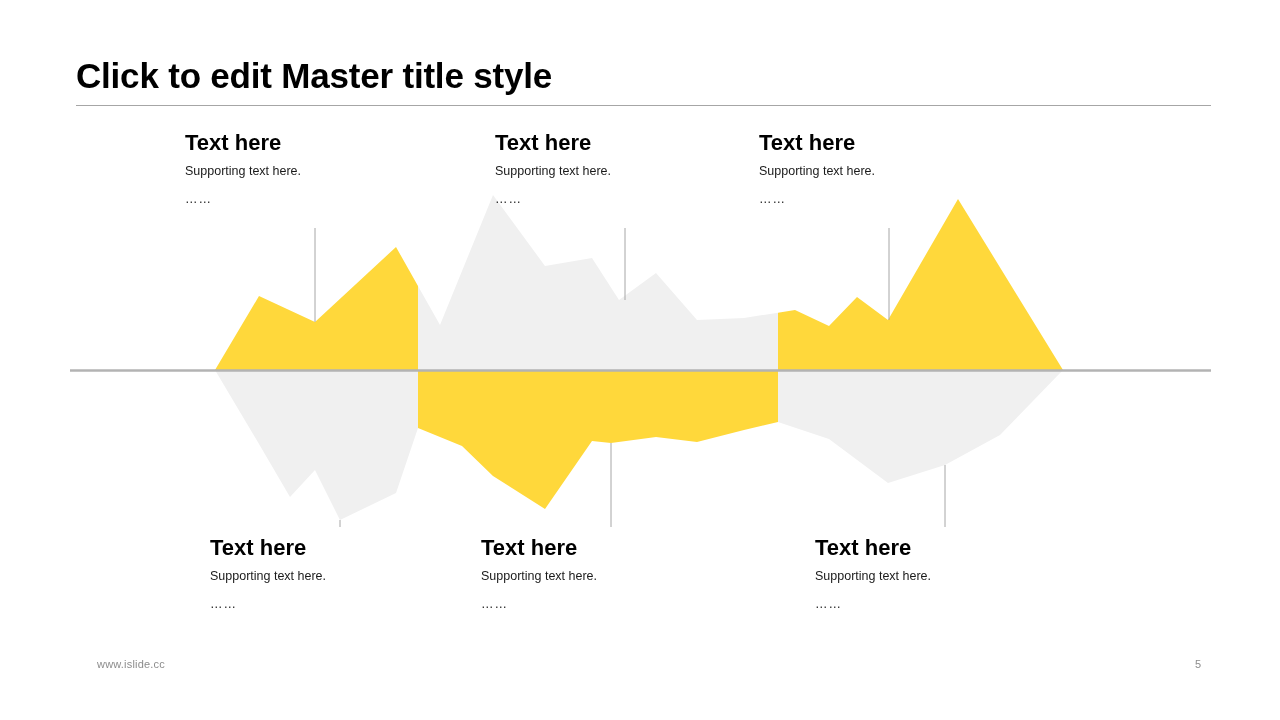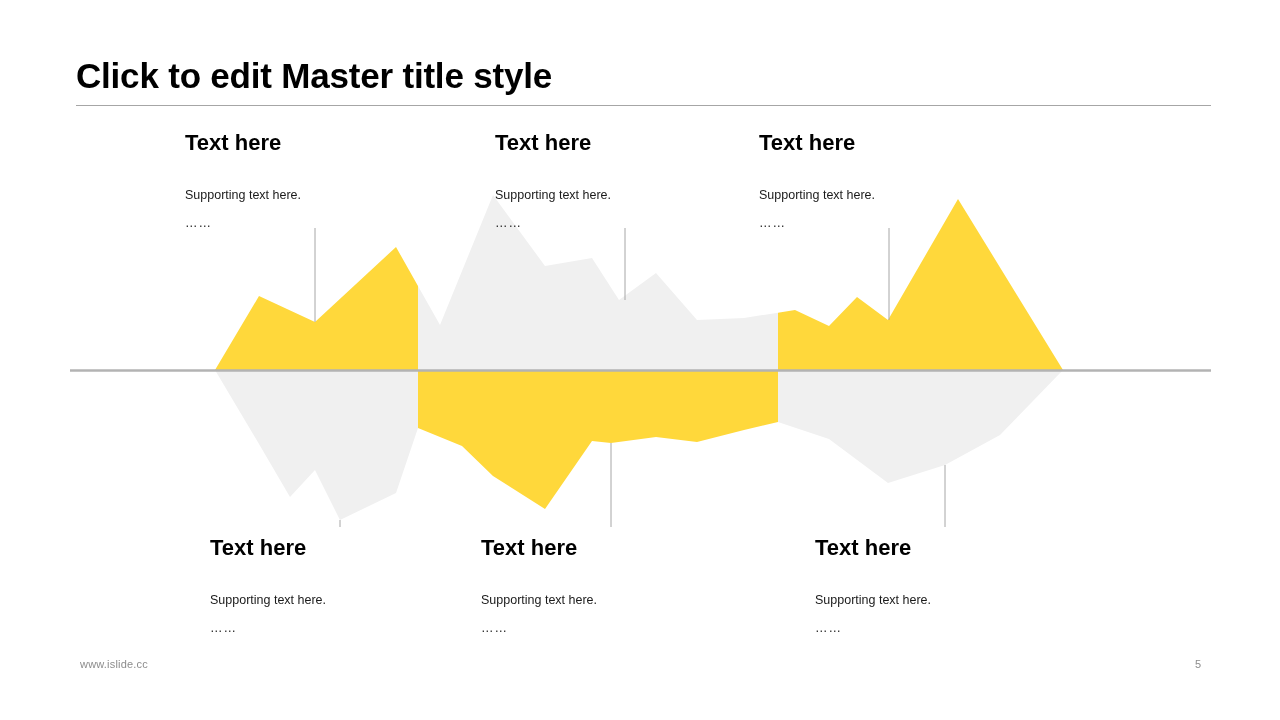--- a/index.html
+++ b/index.html
@@ -72,21 +72,21 @@
     font-size: 22px;
     font-weight: bold;
     color: #000000;
     line-height: 30px;
     white-space: nowrap;
   }
   .callout-sub {
     font-size: 12.5px;
     color: #1a1a1a;
     line-height: 18px;
-    margin-top: 28px;
+    margin-top: 4px;
     white-space: nowrap;
   }
   .callout-dots {
     font-size: 12.5px;
     color: #1a1a1a;
     line-height: 18px;
     margin-top: 10px;
     letter-spacing: 1px;
   }
 
@@ -95,21 +95,21 @@
   #callout-top-2 { left: 495px;  top: 128px; }
   #callout-top-3 { left: 759px;  top: 128px; }
   
   #callout-bot-1 { left: 210px;  top: 533px; }
   #callout-bot-2 { left: 481px;  top: 533px; }
   #callout-bot-3 { left: 815px;  top: 533px; }
 
   
   #footer-url {
     position: absolute;
-    left: 80px;
+    left: 97px;
     top: 658px;
     font-size: 11px;
     color: #8c8c8c;
     letter-spacing: 0.2px;
   }
   #page-number {
     position: absolute;
     left: 1186px;
     top: 658px;
     width: 24px;

